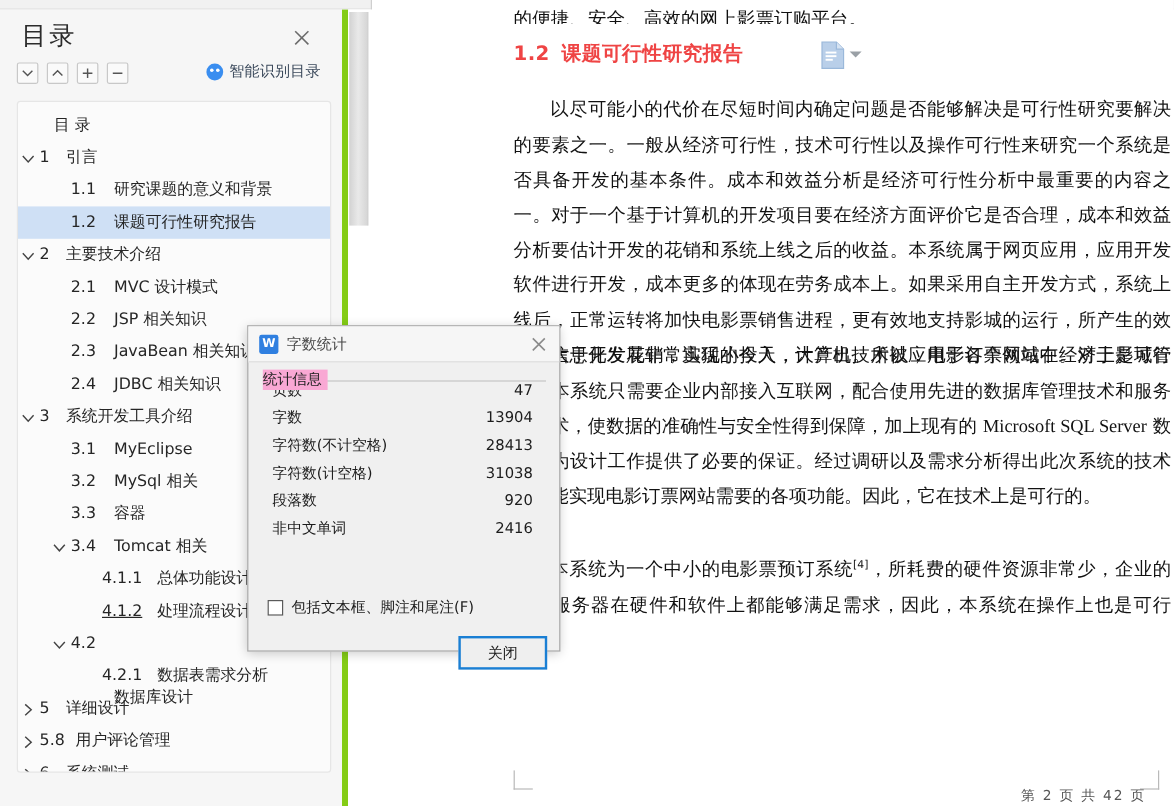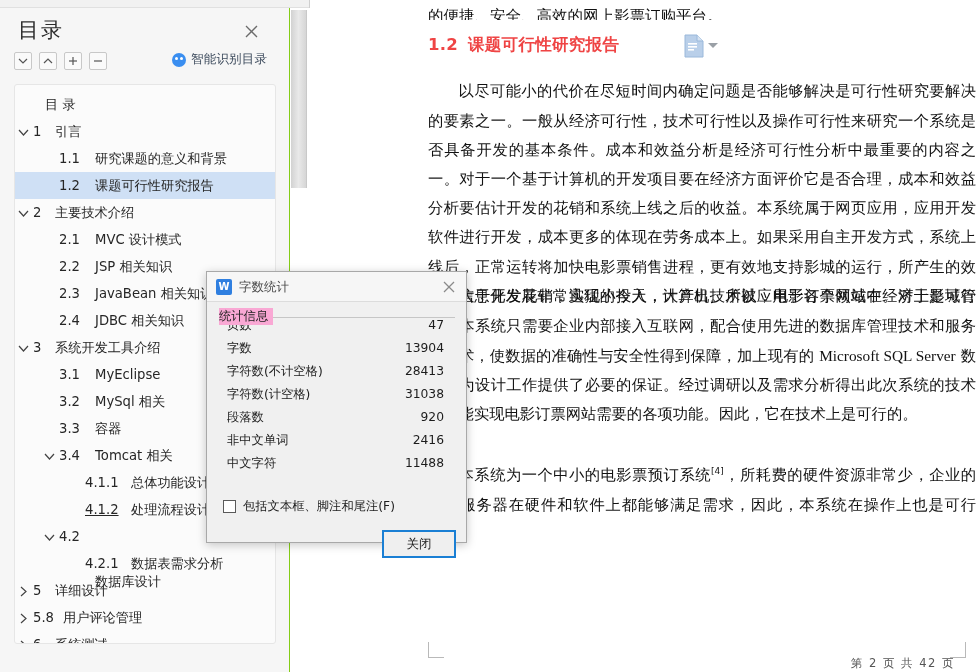--- a/index.html
+++ b/index.html
@@ -58,21 +58,21 @@
   .mm-br { left:640px; top:630px; border-width:0 1px 1px 0; }
   .page-footer {
     position:absolute; left:440px; top:644px; width:205px;
     text-align:right; font-size:11.5px; color:#555;
     font-family:"DejaVu Sans", sans-serif; letter-spacing:1.5px;
   }
 
   
   .outline-panel {
     position:absolute; left:0; top:8px; width:290px; height:664px;
-    background:#f6f6f6; border-right:1px solid #84cc16;
+    background:#f6f6f6; border-right:5px solid #84cc16;
   }
   .outline-header {
     position:absolute; left:0; top:0; width:290px; height:42px;
   }
   .outline-title {
     position:absolute; left:18px; top:8px;
     font-size:21px; color:#2b2b2b; letter-spacing:2px;
     font-family:"DejaVu Sans", sans-serif;
   }
   .outline-close {
@@ -462,24 +462,20 @@
             <span class="stat-value">31038</span>
           </div>
           <div class="stat-row">
             <span class="stat-label">段落数</span>
             <span class="stat-value">920</span>
           </div>
           <div class="stat-row">
             <span class="stat-label">非中文单词</span>
             <span class="stat-value">2416</span>
           </div>
-          <div class="stat-row">
-            <span class="stat-label">中文字符</span>
-            <span class="stat-value">11488</span>
-          </div>
         </div>
 
       <div class="chk-row">
         <span class="chk-box"></span>
         <span class="chk-label">包括文本框、脚注和尾注(F)</span>
       </div>
 
       <button class="dlg-btn">关闭</button>
     </div>
   </div>

